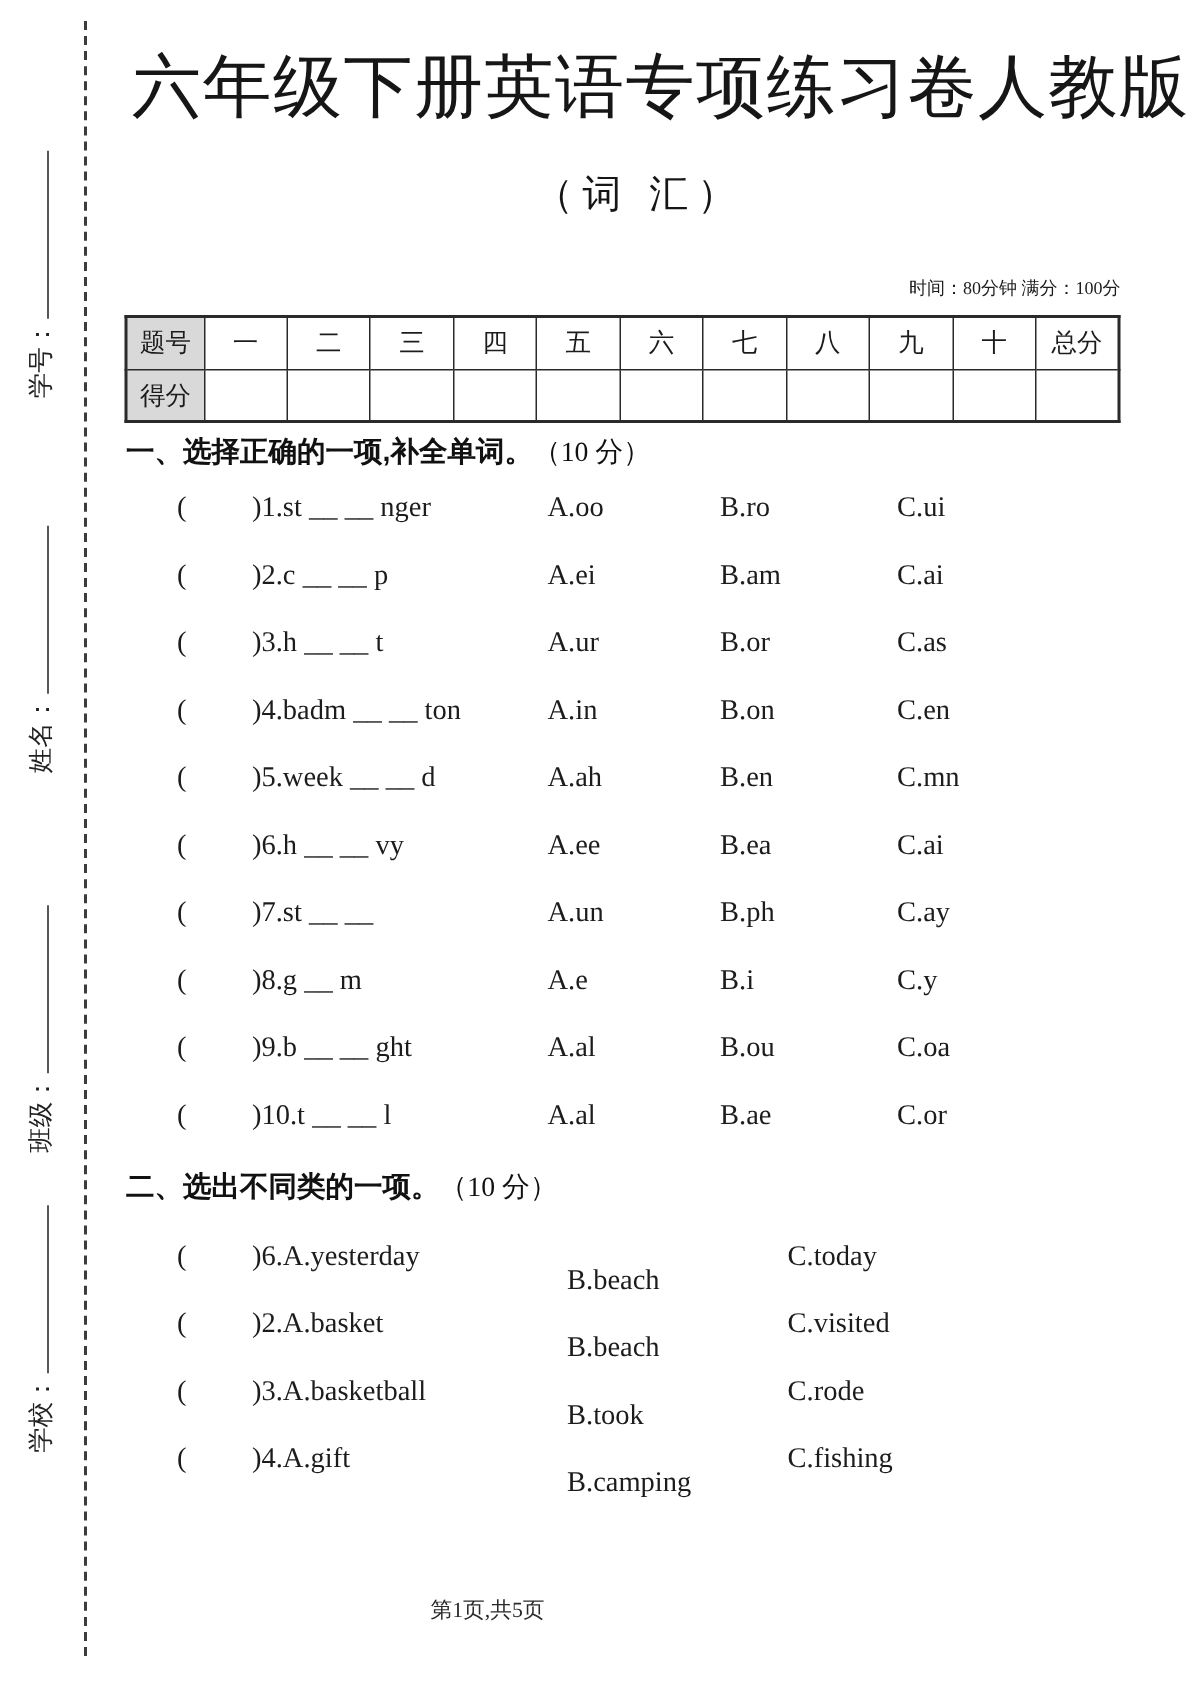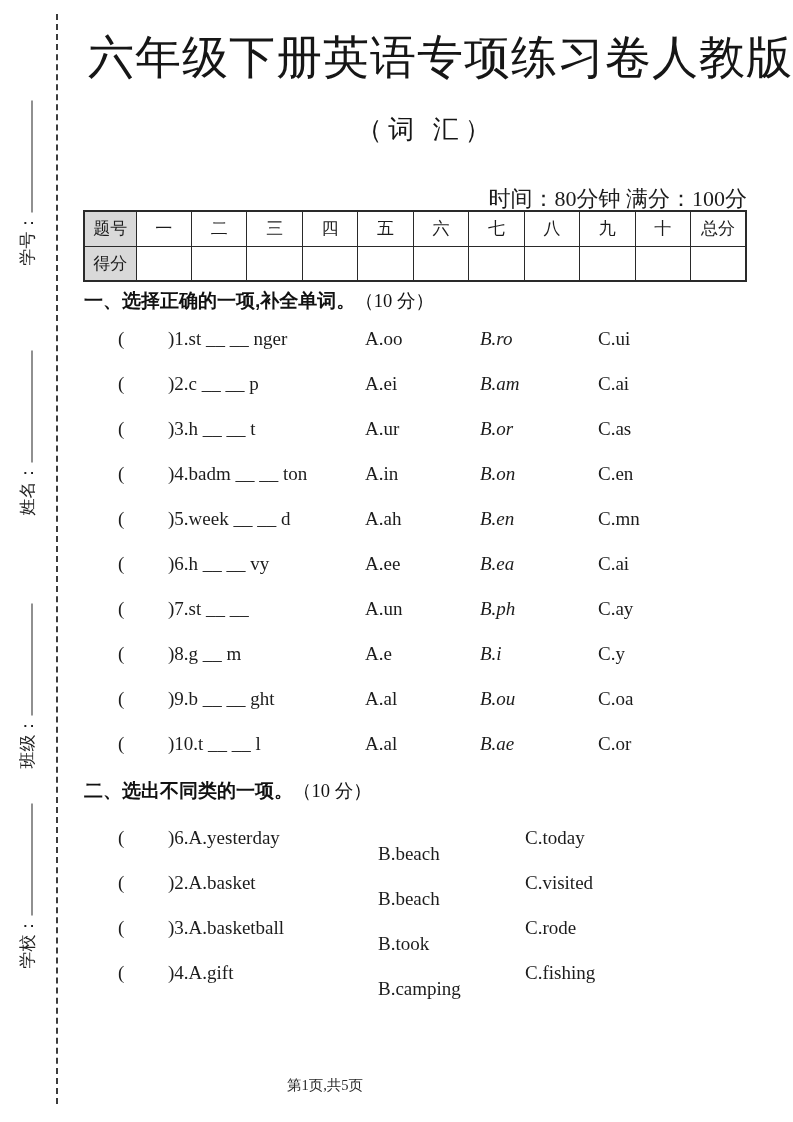--- a/index.html
+++ b/index.html
@@ -34,21 +34,21 @@
     text-align:right; font-size:46px; line-height:56px; letter-spacing:1px;
     color:#161616;
   }
   .page-subtitle {
     position:absolute; left:60px; top:106px; width:733px;
     text-align:center; font-size:26px; line-height:48px; letter-spacing:6px;
     color:#161616;
   }
   .exam-meta {
     position:absolute; right:46px; top:184px;
-    font-size:22px; color:#1c1c1c;
+    font-size:12px; color:#1c1c1c;
   }
 
   table.score-table {
     position:absolute; left:83px; top:210px; width:664px;
     border-collapse:collapse; table-layout:fixed;
     border:2px solid #2a2a2a;
     font-size:17px;
     padding-left:42px;
   }
   table.score-table td {
@@ -73,27 +73,27 @@
   .q-block { position:absolute; left:0; width:793px; }
   #sec1-questions { top:316px; }
   #sec2-questions { top:815px; }
   .q-row {
     height:45px; display:flex; align-items:center;
     padding-left:118px; font-size:19px; color:#1c1c1c; white-space:nowrap;
   }
   .q-row .paren { width:50px; }
   .s1 .stem { width:197px; }
   .s1 .optA { width:115px; }
-  .s1 .optB { width:118px;font-style:italic; }
+  .s1 .optB { width:118px; }
   .s2 .stem { width:210px; }
   .s2 .optB { width:147px;margin-top:32px; }
 
   .page-footer {
     position:absolute; left:0; top:1064px; width:650px;
-    text-align:center; font-size:14.5px; color:#2a2a2a;margin-top:12px;
+    text-align:center; font-size:14.5px; color:#2a2a2a;
   }
 </style>
 </head>
 <body>
 
 <div class="fold-line"></div>
 
 <div class="mlabel" style="top:175px">
   <span>学号：</span><span class="mline"></span>
 </div>

